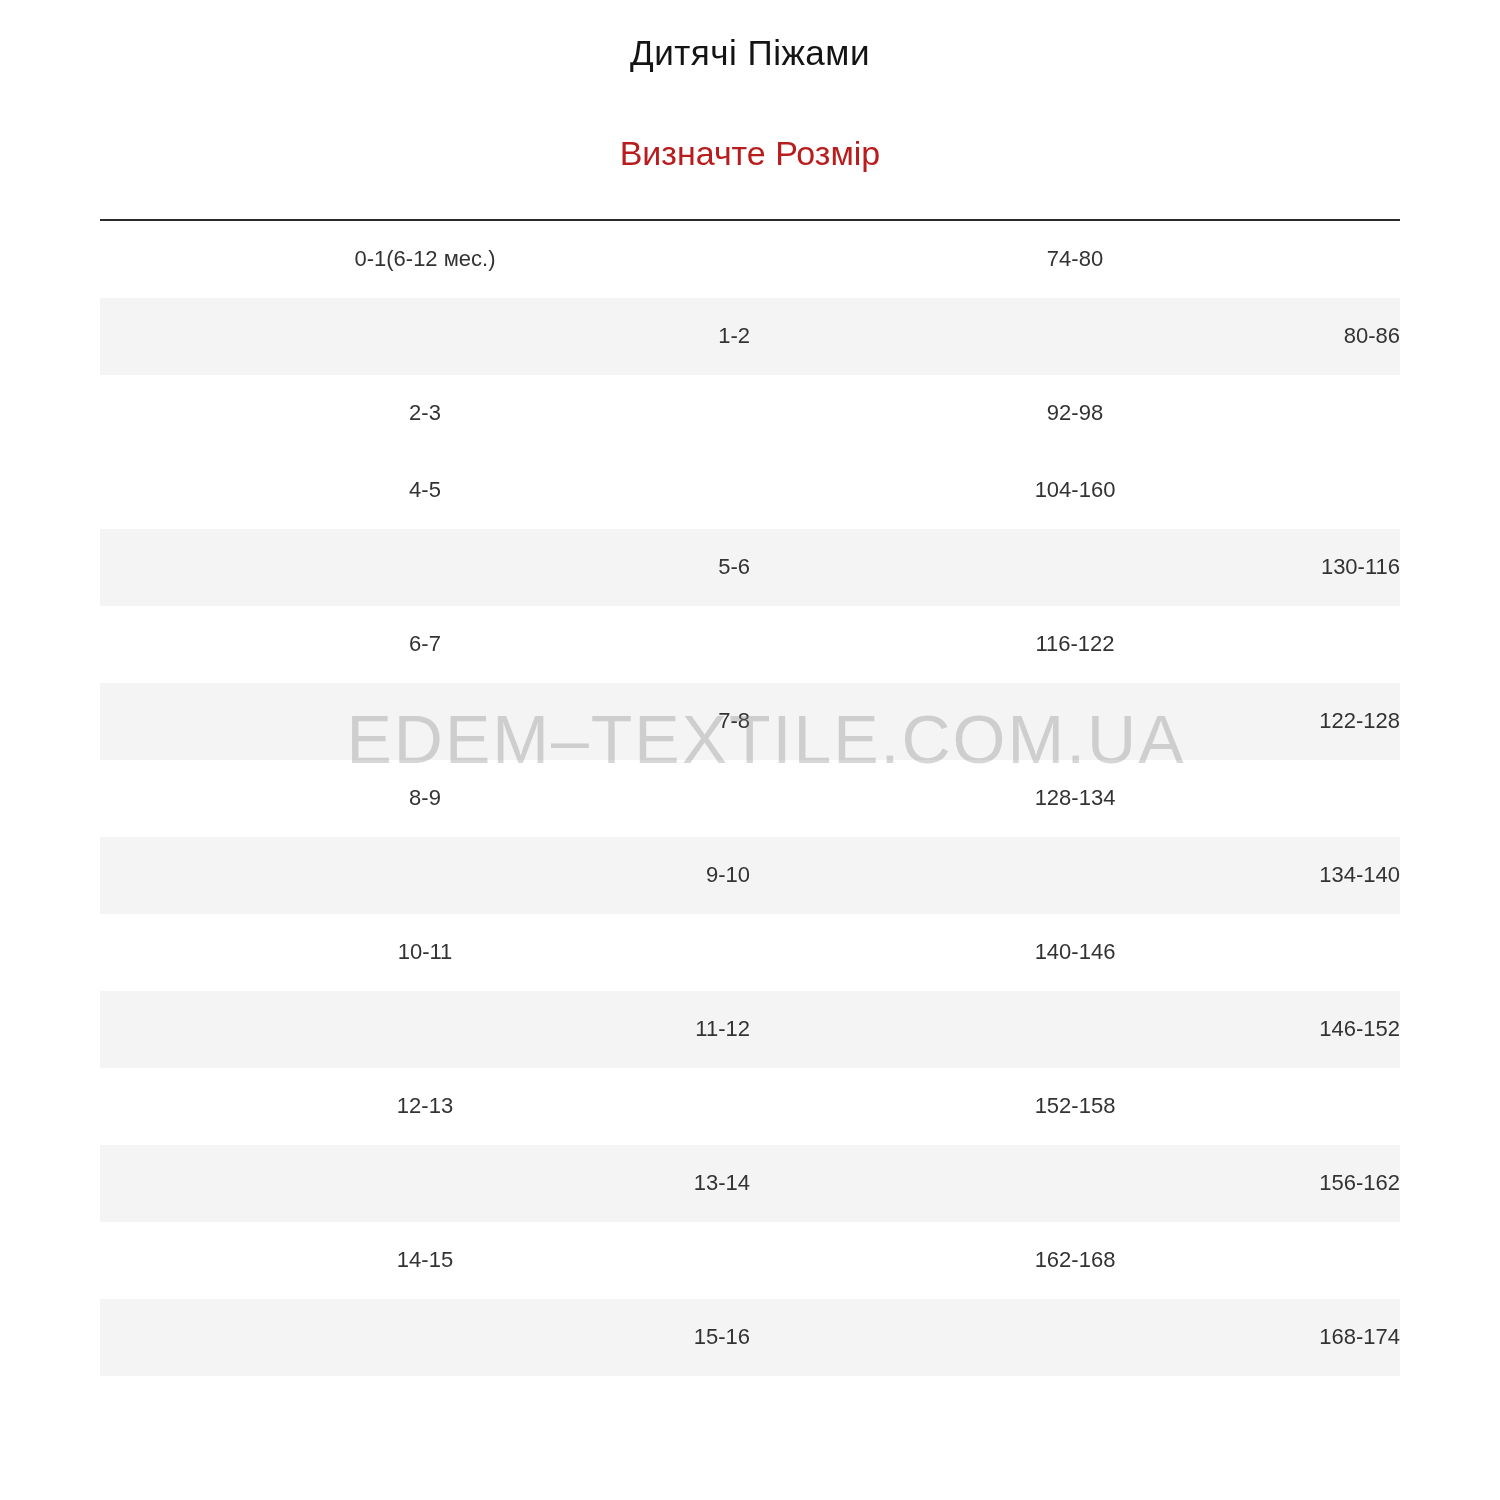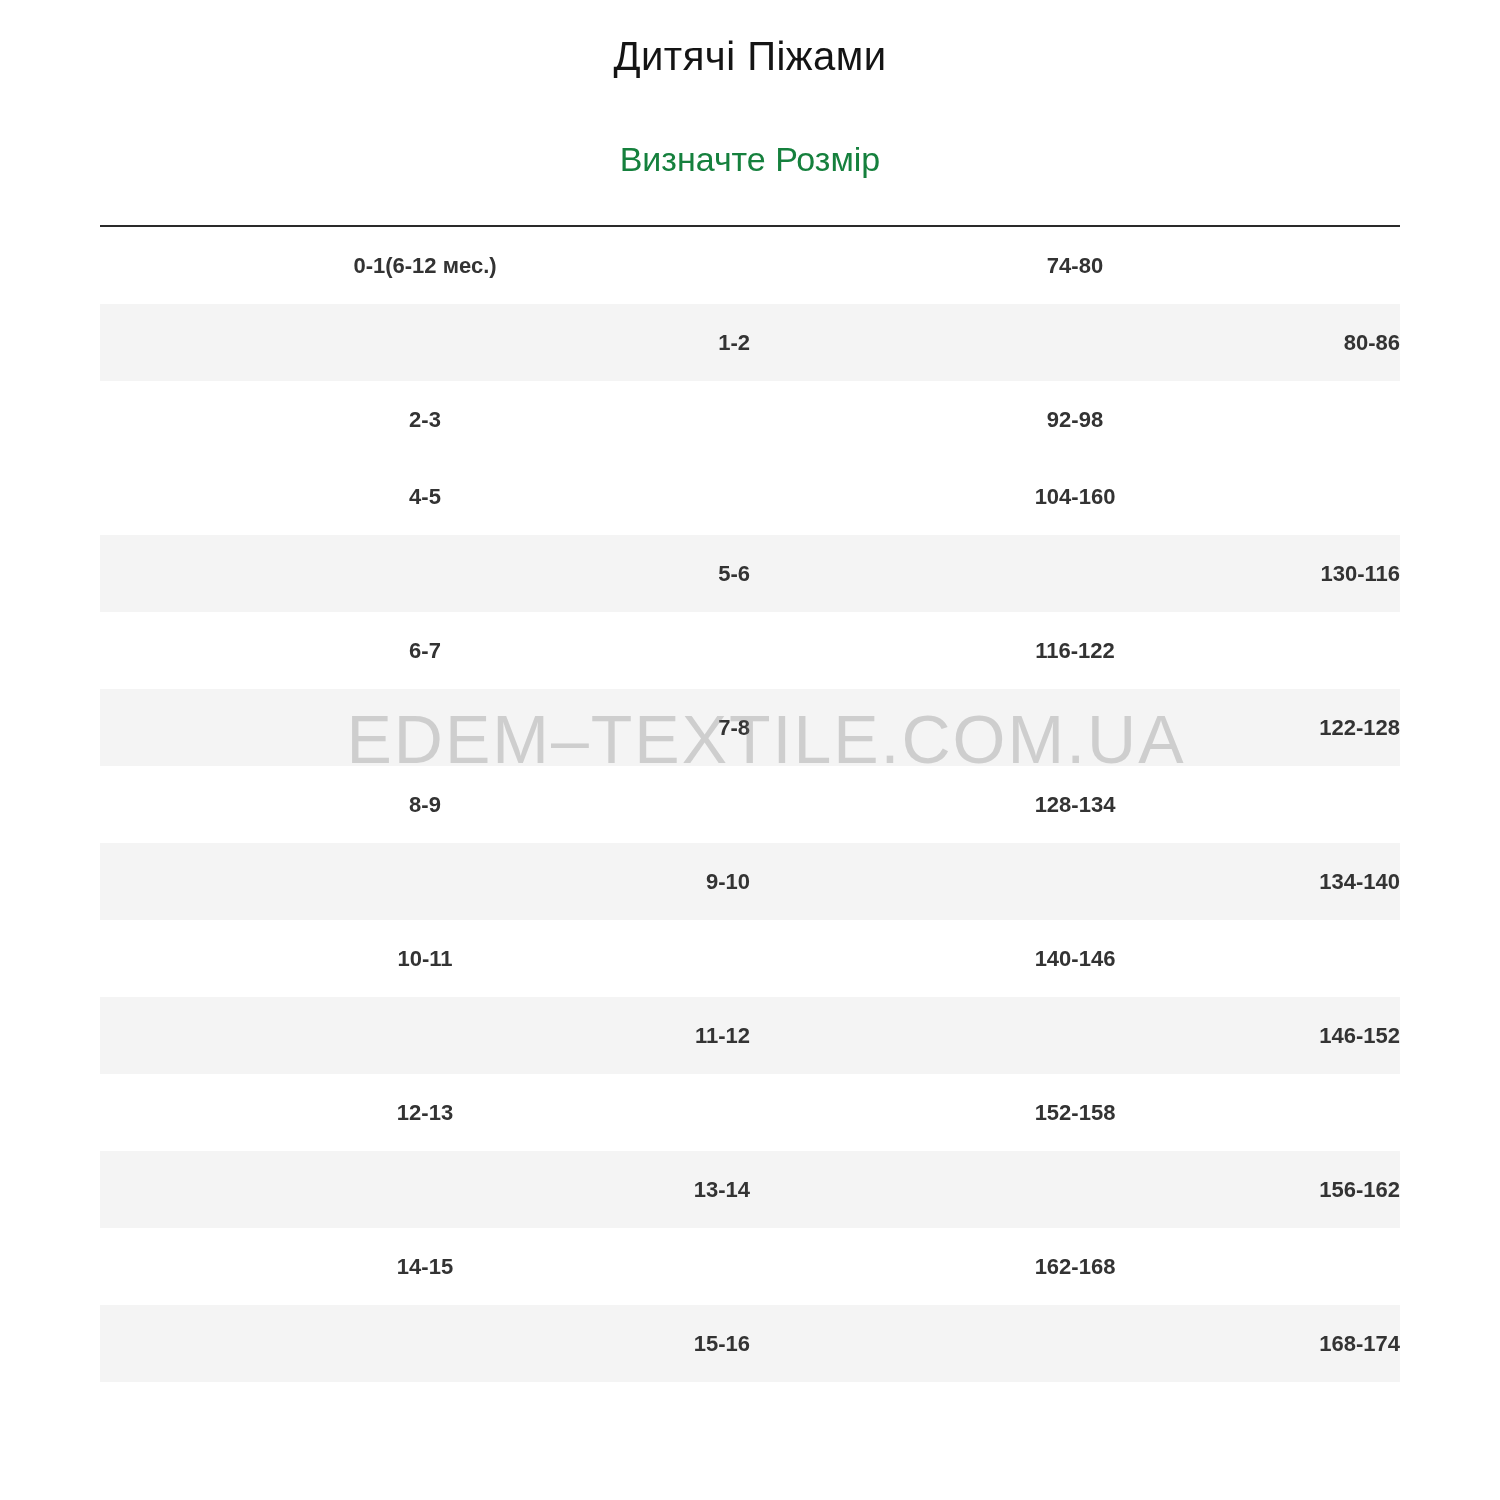--- a/index.html
+++ b/index.html
@@ -20,34 +20,34 @@
   .page {
     position: relative;
     width: 1500px;
     height: 1500px;
     box-sizing: border-box;
     padding: 0;
   }
 
   .title {
     text-align: center;
-    font-size: 40px;
+    font-size: 35px;
     font-weight: 400;
     letter-spacing: 0.5px;
     color: #141414;
     margin: 0;
     padding-top: 30px;
     line-height: 1.3;
   }
 
   .subtitle {
     text-align: center;
     font-size: 34px;
     font-weight: 400;
-    color: #15803d;
+    color: #b91c1c;
     margin: 0;
     padding-top: 55px;
     line-height: 1.3;
   }
 
   .table-wrap {
     margin: 0 auto;
     margin-top: 44px;
     width: 1300px;
     border-top: 2px solid #2a2a2a;
@@ -58,21 +58,21 @@
     border-collapse: collapse;
     table-layout: fixed;
   }
 
   table.size-table td {
     height: 77px;
     font-size: 22px;
     color: #333333;
     text-align: center;
     vertical-align: middle;
-    font-weight: 700;
+    font-weight: 400;
     border: none;
     padding: 0;
   }
 
   table.size-table tr.odd-row td {
     background: #f4f4f4;
     text-align: right;
   }
   table.size-table tr.even-row td {
     background: #ffffff;

